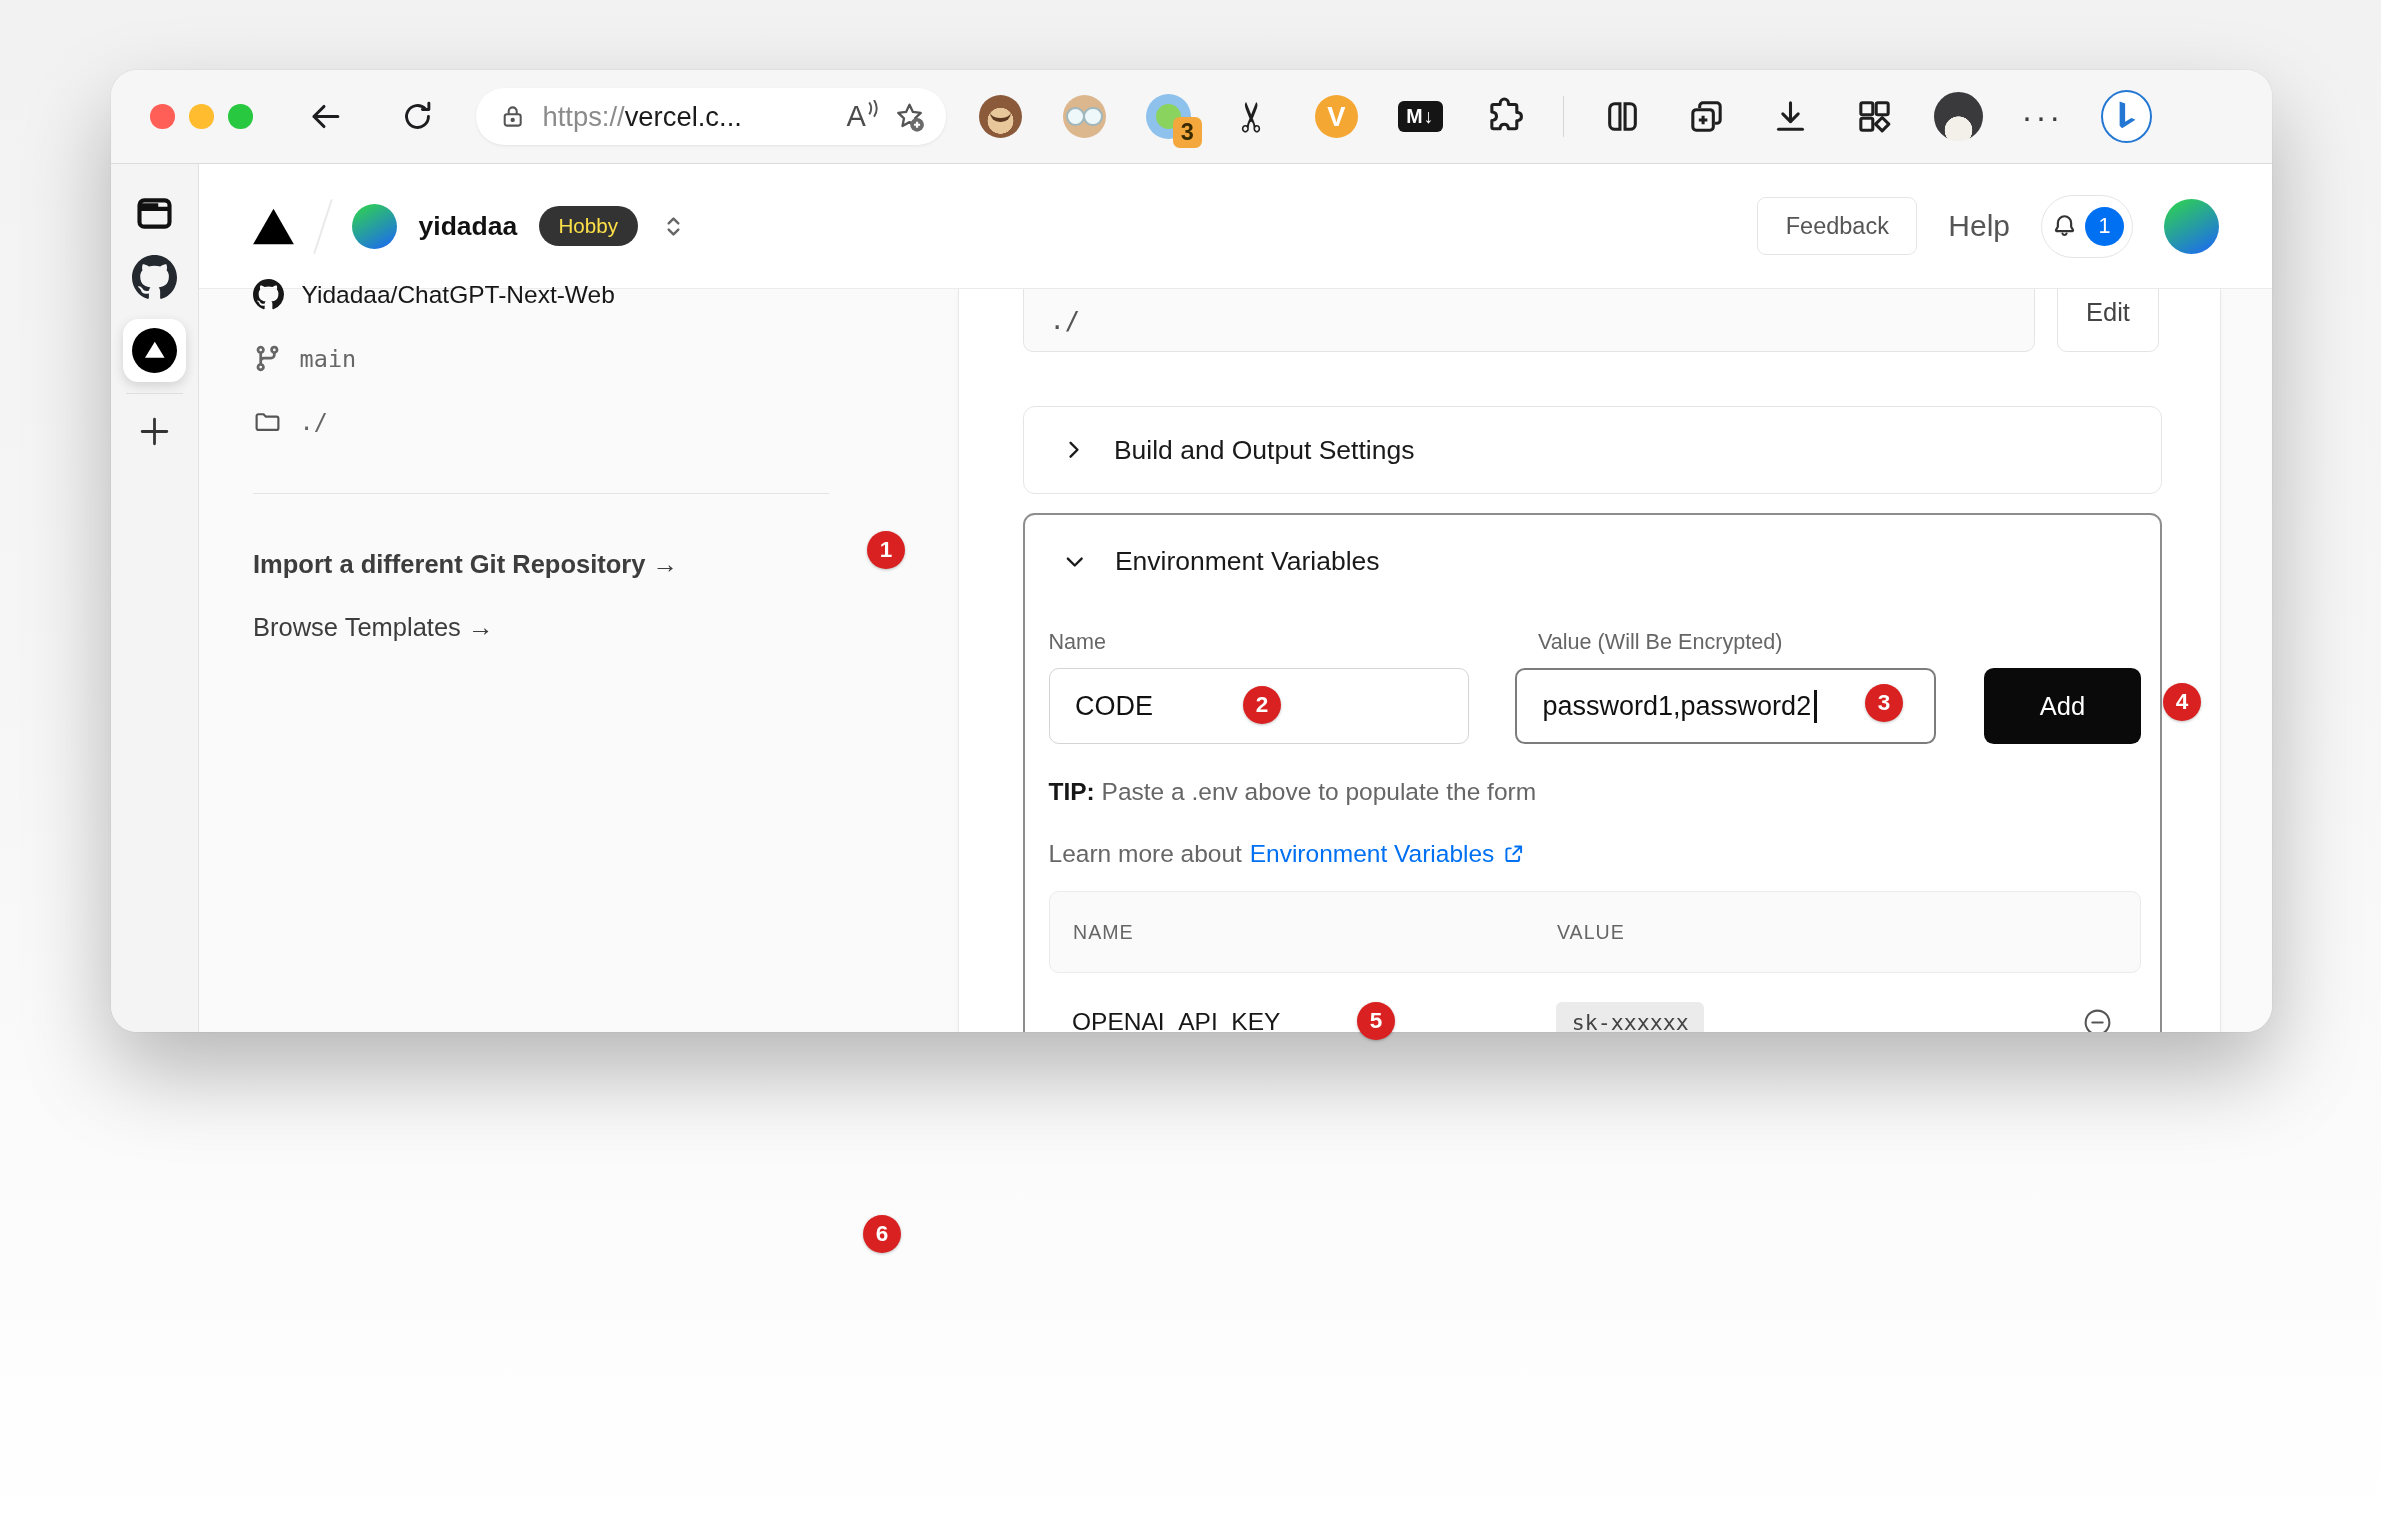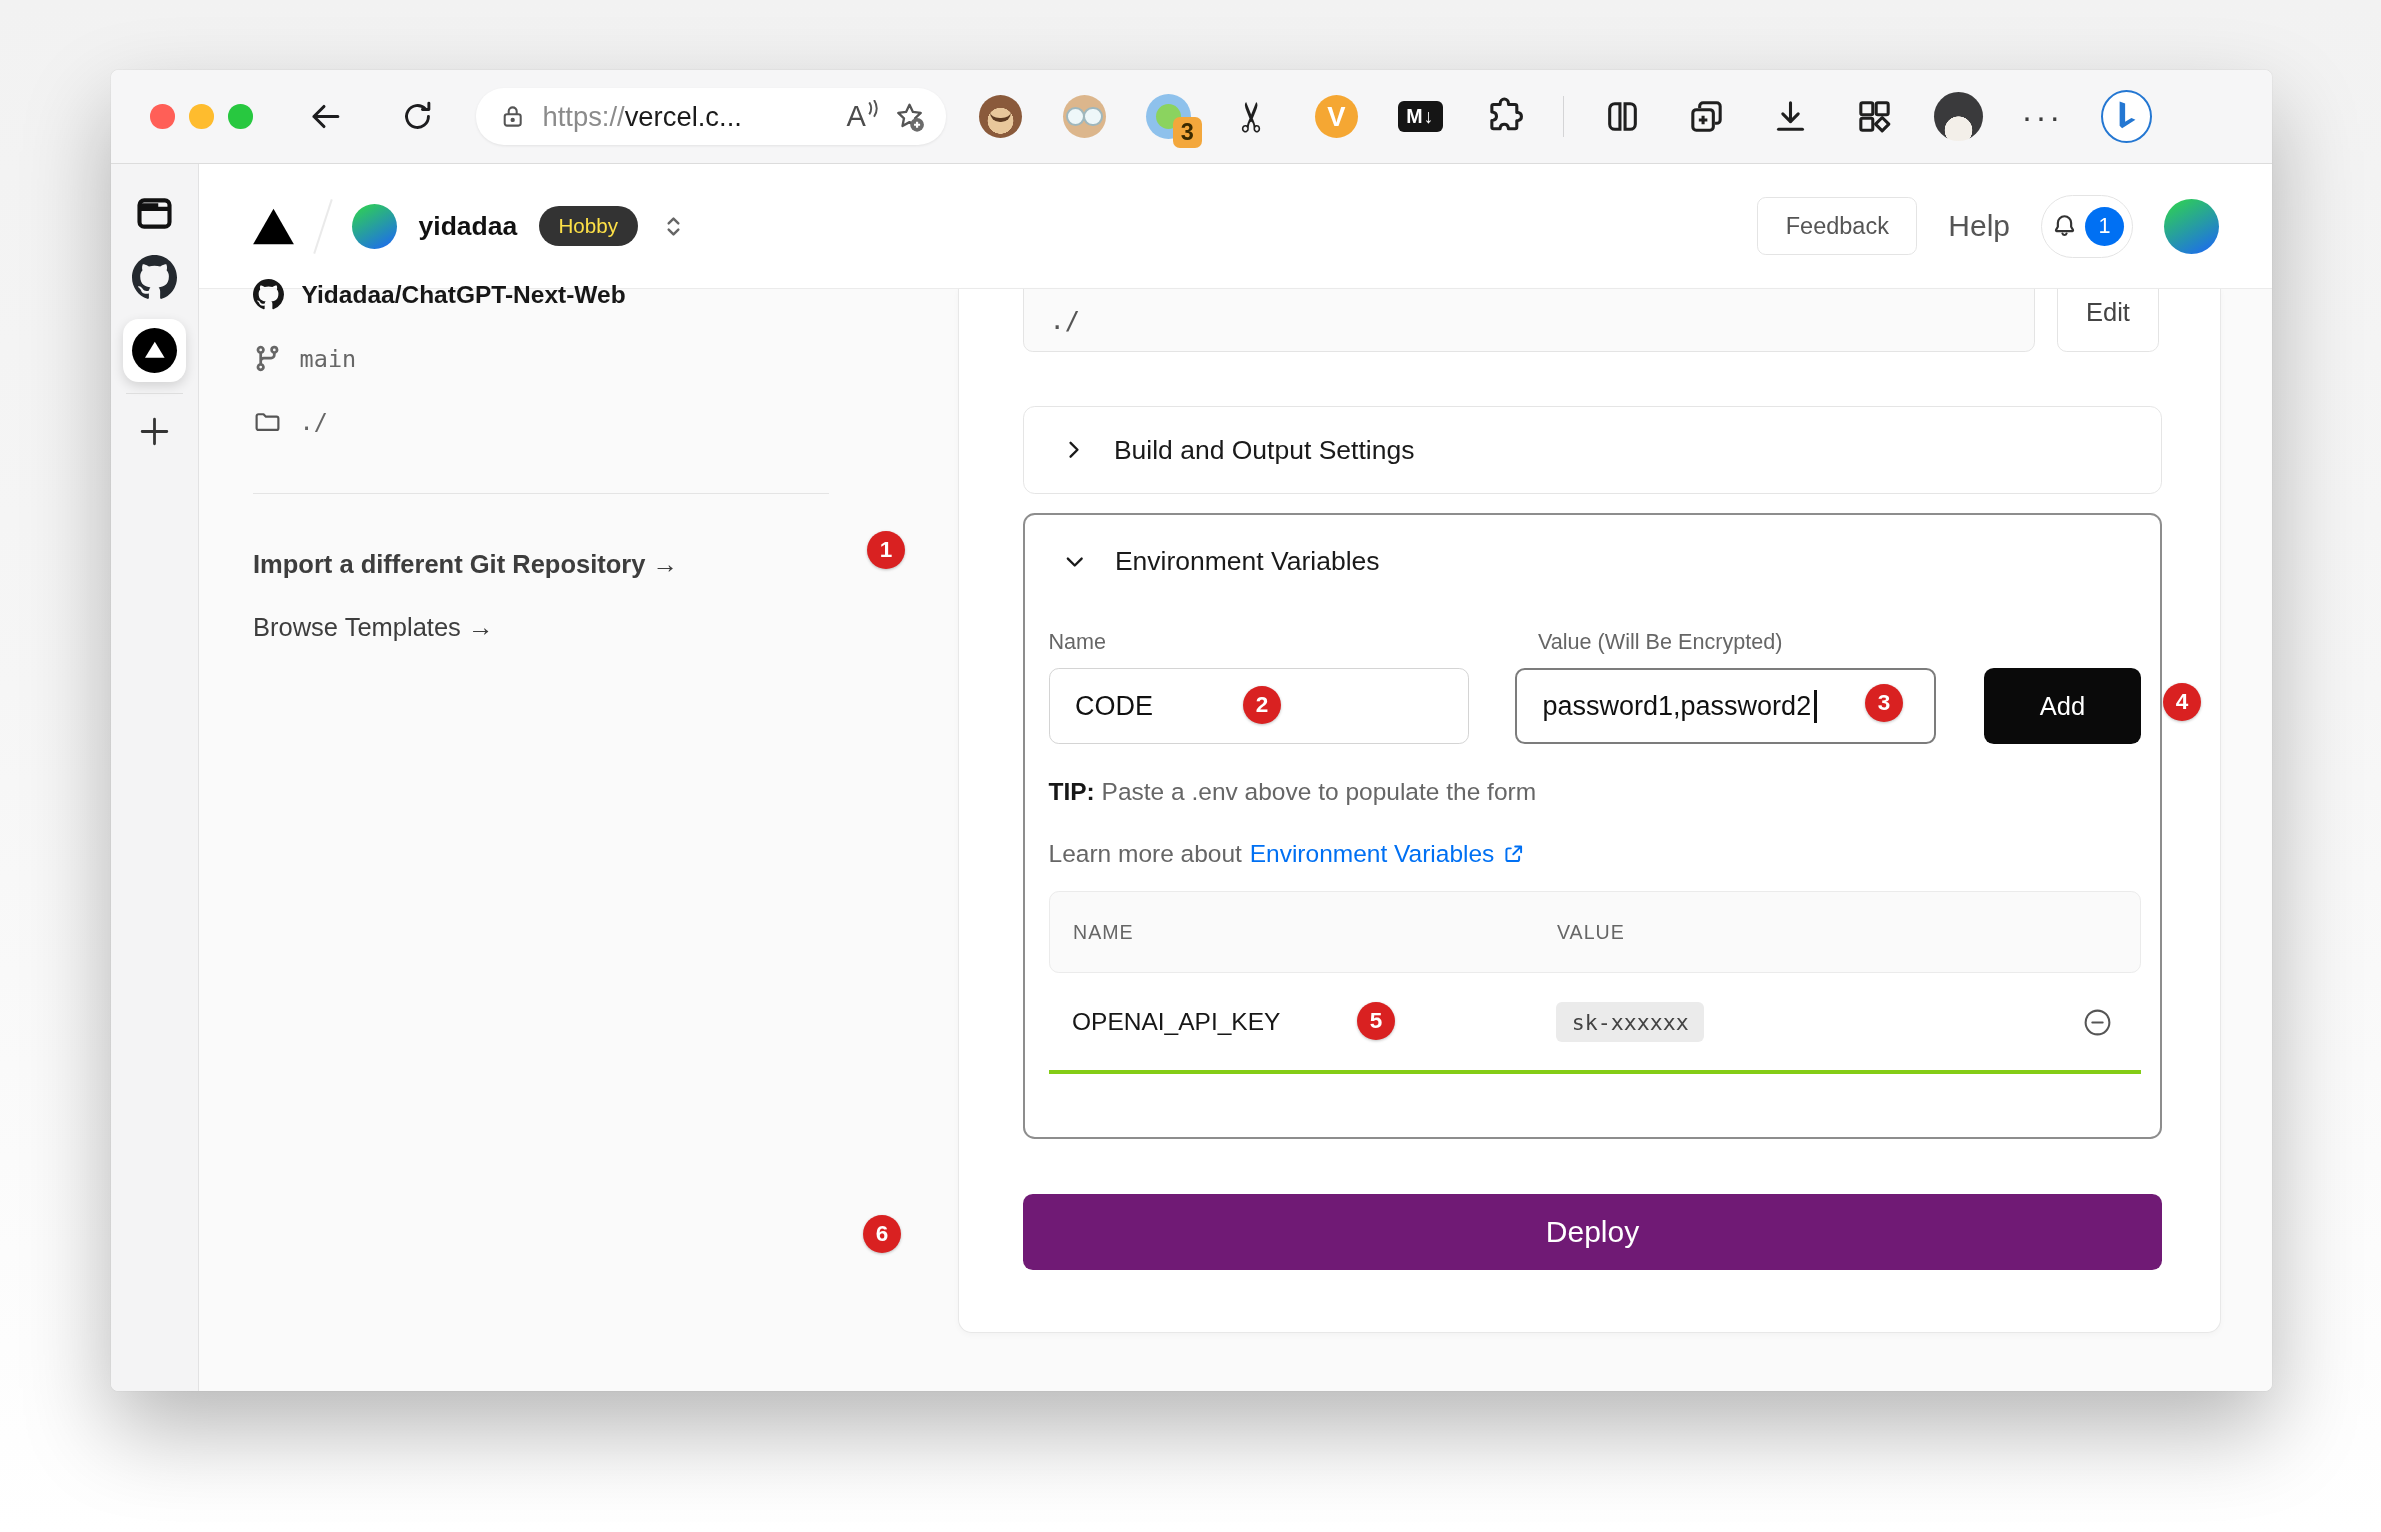--- a/index.html
+++ b/index.html
@@ -5,22 +5,22 @@
   * { margin:0; padding:0; box-sizing:border-box; }
   html,body { width:2382px; height:1533px; }
   body {
     font-family:"Liberation Sans","DejaVu Sans",sans-serif;
     background:linear-gradient(180deg,#f2f2f2 0%,#f6f6f6 45%,#ffffff 100%);
     position:relative; overflow:hidden; color:#171717;
   }
   .mono { font-family:"DejaVu Sans Mono","Liberation Mono",monospace; }
 
   
-  .window{ position:absolute; left:111px; top:70px; width:2161px; height:1321px;
-    background:#fff; border-radius:7px;
+  .window{ position:absolute; left:111px; top:70px; width:2161px; height:962px;
+    background:#fff; border-radius:26px;
     box-shadow:0 39px 88px rgba(0,0,0,.28), 0 0 1px rgba(0,0,0,.25);
     overflow:hidden; display:flex; flex-direction:column; }
 
   
   .toolbar{ height:94px; background:#f6f6f7; border-bottom:1px solid #dcdcdc;
     display:flex; align-items:center; padding:0 35px 0 39px; flex:0 0 auto; }
   .traffic{ display:flex; gap:14.7px; }
   .light{ width:24.5px; height:24.5px; border-radius:50%; }
   .light.red{ background:#ff5f57; } .light.yellow{ background:#febc2e; } .light.green{ background:#28c840; }
   .navbtn{ width:43px; height:43px; display:flex; align-items:center; justify-content:center; }
@@ -83,21 +83,21 @@
   .bell-count{ width:39px; height:39px; border-radius:50%; background:#0070f3; color:#fff; font-size:21.6px;
     display:flex; align-items:center; justify-content:center; }
   .hdr-av{ width:55px; height:55px; }
 
   .pbody{ flex:1; position:relative; min-height:0; }
 
   
   .leftcol{ position:absolute; left:54px; top:0; width:637px; }
   .lrow{ position:absolute; display:flex; align-items:center; gap:17.6px; }
   .lrow.repo{ top:-9.8px; } .lrow.branch{ top:55px; } .lrow.folder{ top:118px; }
-  .repo-name{ font-size:24.5px; font-weight:700; color:#171717; }
+  .repo-name{ font-size:24.5px; font-weight:400; color:#171717; }
   .meta-text{ font-size:23.5px; color:#666; }
   .ldiv{ position:absolute; top:204px; left:0; width:576px; height:1px; background:#e4e4e4; }
   .llink{ position:absolute; left:0; font-size:25.5px; color:#3d3d3d; font-weight:500; cursor:pointer; }
   .llink.import{ top:261px;font-weight:bold; } .llink.browse{ top:324px; }
 
   
   .card{ position:absolute; left:759px; top:0; width:1263px; height:1044px; background:#fff;
     border:1px solid #e8e8e8; border-top:none; border-radius:0 0 13.7px 13.7px; overflow:hidden;
     box-shadow:0 2px 5.9px rgba(0,0,0,.03); }
   .rootrow{ position:absolute; left:64px; right:61px; top:-27.4px; display:flex; gap:22.5px; }

